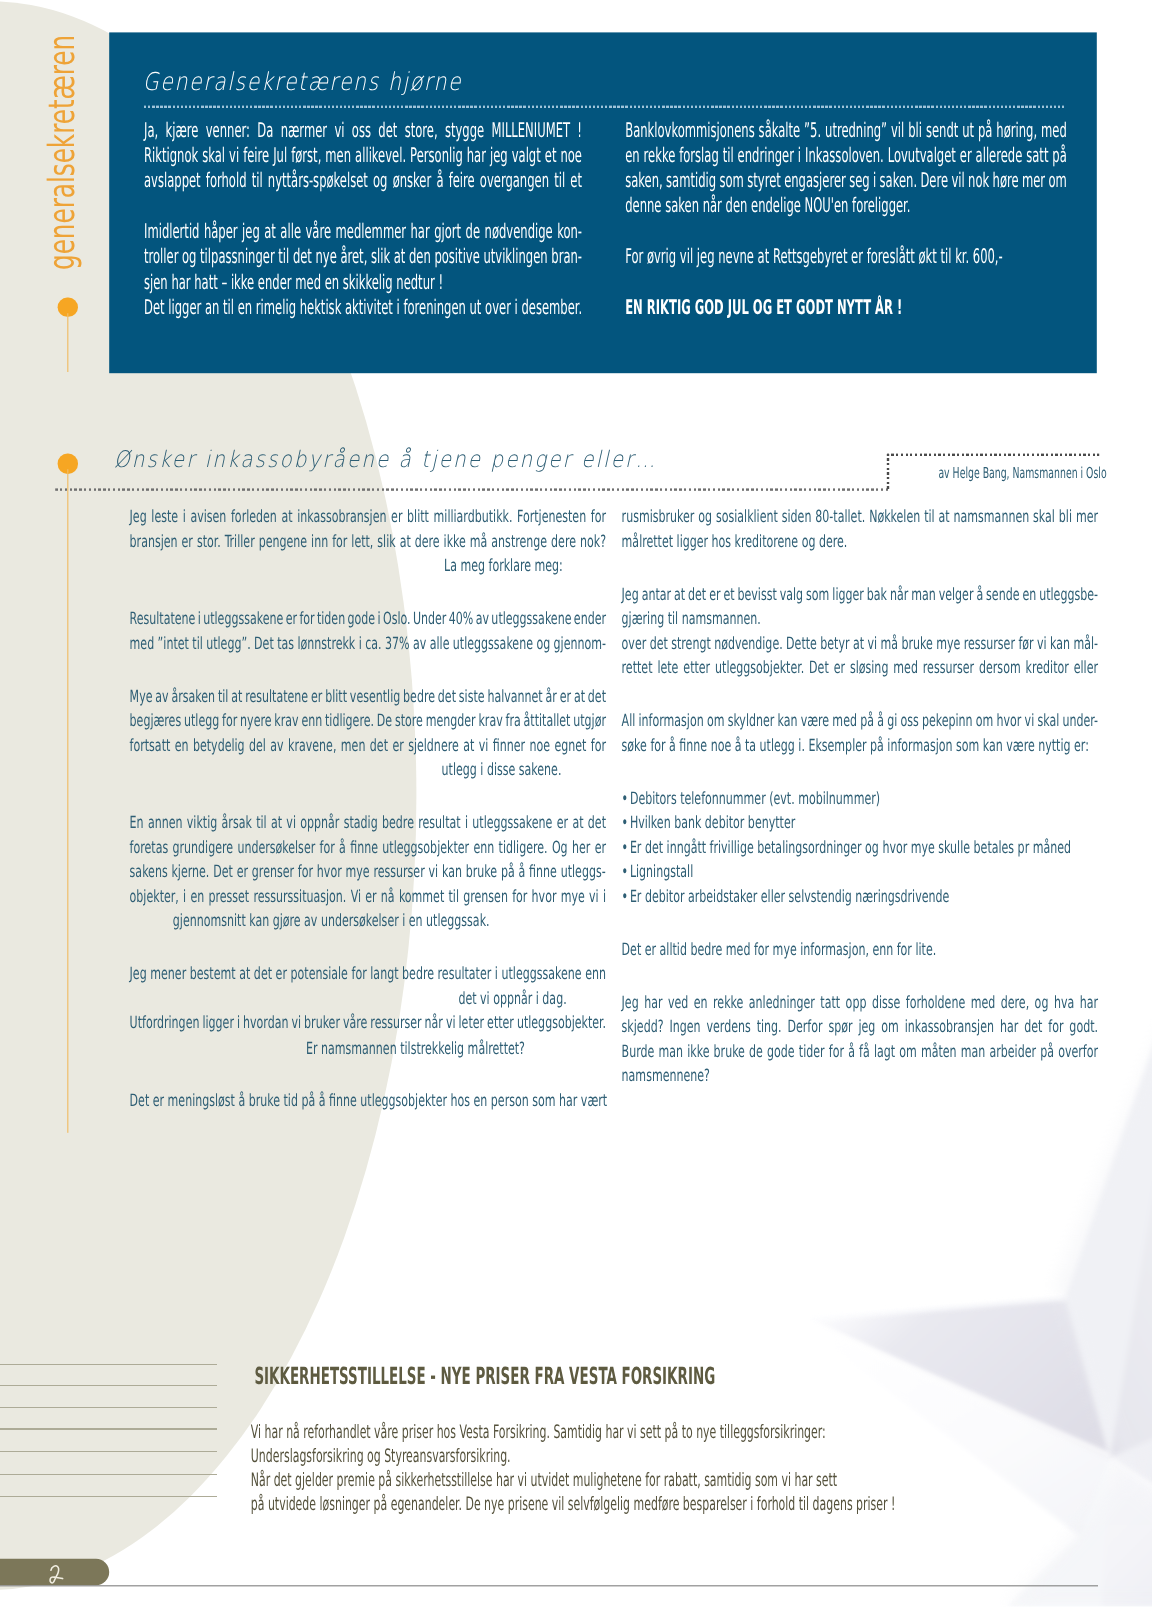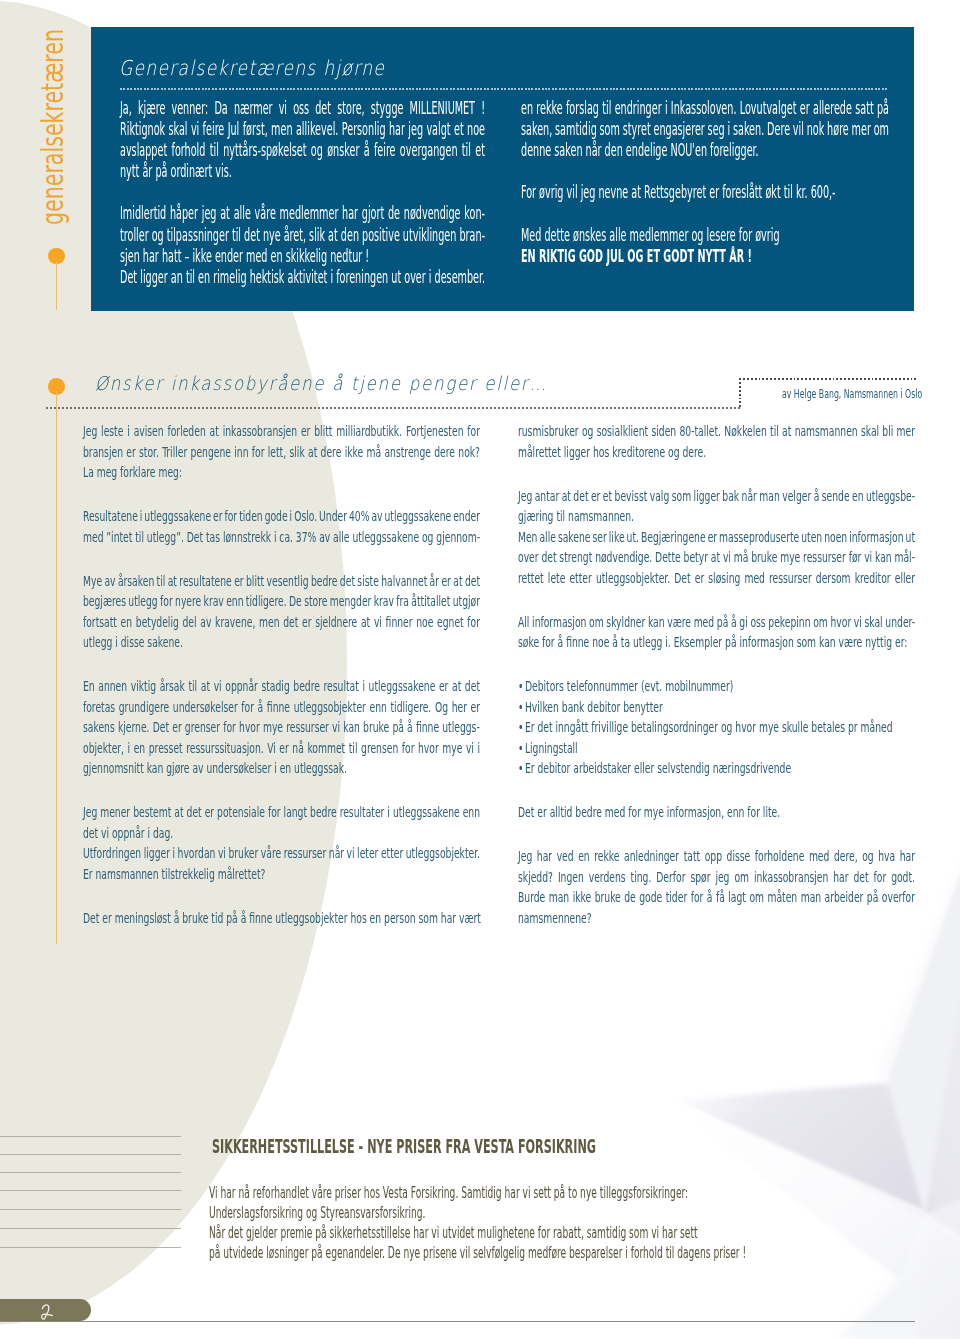--- a/index.html
+++ b/index.html
@@ -44,21 +44,21 @@
       background-image:repeating-linear-gradient(to right,#6f6f6f 0 2px,rgba(0,0,0,0) 2px 4px);}
   #byline-box{position:absolute;left:739px;top:378px;width:177px;height:30px;}
   #byline-box::before{content:"";position:absolute;left:0;top:0;width:177px;height:1.9px;
       background-image:repeating-linear-gradient(to right,#4a4a4a 0 1.9px,rgba(0,0,0,0) 1.9px 3.9px);}
   #byline-box::after{content:"";position:absolute;left:0;top:0;width:1.9px;height:30px;
       background-image:repeating-linear-gradient(to bottom,#4a4a4a 0 1.9px,rgba(0,0,0,0) 1.9px 3.9px);}
   #byline{position:absolute;left:782px;top:386px;color:#2E5E74;font-size:12.6px;white-space:nowrap;
       transform-origin:0 0;transform:scaleX(0.687);}
 
   .acol{position:absolute;color:#2E5E74;font-size:14px;line-height:20.5px;}
-  #acol-left{left:83px;top:421px;width:397px;}
+  #acol-left{left:108px;top:421px;width:397px;text-align:right;}
   #acol-right{left:518px;top:421px;width:397px;}
 
   
   #bottom-title{position:absolute;left:212px;top:1137px;color:#5E5B41;
       font-weight:bold;font-size:19.6px;white-space:nowrap;line-height:20px;
       transform-origin:0 0;transform:scaleX(0.6354);}
   #bottom-body{position:absolute;left:209px;top:1183px;width:536px;color:#55523C;
       font-size:15.5px;line-height:20.1px;}
 
   
@@ -168,35 +168,34 @@
   <div class="dot" style="left:48px;top:378px;width:16.5px;height:16.5px;"></div>
   <div class="vline" style="left:56px;top:391px;height:553px;"></div>
 
   <div id="feature">
     <div id="feature-title">Generalsekretærens hjørne</div>
     <div id="feature-dots"></div>
     <div class="fcol" id="fcol-left">
         <div class="ln"><span style="word-spacing: 4.781px; transform: scaleX(0.639);">Ja, kjære venner: Da nærmer vi oss det store, stygge MILLENIUMET !</span></div>
         <div class="ln"><span style="word-spacing: 0.452px; transform: scaleX(0.639);">Riktignok skal vi feire Jul først, men allikevel. Personlig har jeg valgt et noe</span></div>
         <div class="ln"><span style="word-spacing: 1.95px; transform: scaleX(0.639);">avslappet forhold til nyttårs-spøkelset og ønsker å feire overgangen til et</span></div>
-        <div class="ln"><span style="word-spacing: 0px; transform: scaleX(0.639);">nytt år på ordinært vis.</span></div>
         <div class="pgap"></div>
         <div class="ln"><span style="word-spacing: 1.044px; transform: scaleX(0.639);">Imidlertid håper jeg at alle våre medlemmer har gjort de nødvendige kon-</span></div>
         <div class="ln"><span style="word-spacing: -0.079px; transform: scaleX(0.639);">troller og tilpassninger til det nye året, slik at den positive utviklingen bran-</span></div>
         <div class="ln"><span style="word-spacing: 0px; transform: scaleX(0.639);">sjen har hatt – ikke ender med en skikkelig nedtur !</span></div>
         <div class="ln"><span style="word-spacing: 0px; transform: scaleX(0.639);">Det ligger an til en rimelig hektisk aktivitet i foreningen ut over i desember.</span></div>
       </div>
     <div class="fcol" id="fcol-right">
+        <div class="ln"><span style="word-spacing: 0.312px; transform: scaleX(0.639);">Banklovkommisjonens såkalte ”5. utredning” vil bli sendt ut på høring, med</span></div>
         <div class="ln"><span style="word-spacing: 0.318px; transform: scaleX(0.639);">en rekke forslag til endringer i Inkassoloven. Lovutvalget er allerede satt på</span></div>
         <div class="ln"><span style="word-spacing: -0.419px; transform: scaleX(0.639);">saken, samtidig som styret engasjerer seg i saken. Dere vil nok høre mer om</span></div>
         <div class="ln"><span style="word-spacing: 0px; transform: scaleX(0.639);">denne saken når den endelige NOU'en foreligger.</span></div>
         <div class="pgap"></div>
         <div class="ln"><span style="word-spacing: 0px; transform: scaleX(0.639);">For øvrig vil jeg nevne at  Rettsgebyret er foreslått økt til kr. 600,-</span></div>
         <div class="pgap"></div>
-        <div class="ln"><span style="word-spacing: 0px; transform: scaleX(0.639);">Med dette ønskes alle medlemmer og lesere for øvrig</span></div>
         <div class="ln"><span class="bold" style="word-spacing: 0px; transform: scaleX(0.639);">EN RIKTIG GOD JUL OG ET GODT NYTT ÅR !</span></div>
       </div>
   </div>
 
   <div id="article-title">Ønsker inkassobyråene å tjene penger eller…</div>
   <div id="article-dots"></div>
   <div id="byline-box"></div>
   <div id="byline">av Helge Bang, Namsmannen i Oslo</div>
 
   <div class="acol" id="acol-left">
@@ -224,21 +223,20 @@
       <div class="ln"><span style="word-spacing: 0px; transform: scaleX(0.731);">Er namsmannen tilstrekkelig målrettet?</span></div>
       <div class="pgap"></div>
       <div class="ln"><span style="word-spacing: 0px; transform: scaleX(0.731);">Det er meningsløst å bruke tid på å finne utleggsobjekter hos en person som har vært</span></div>
     </div>
   <div class="acol" id="acol-right">
       <div class="ln"><span style="word-spacing: 0.473px; transform: scaleX(0.731);">rusmisbruker og sosialklient siden 80-tallet. Nøkkelen til at namsmannen skal bli mer</span></div>
       <div class="ln"><span style="word-spacing: 0px; transform: scaleX(0.731);">målrettet ligger hos kreditorene og dere.</span></div>
       <div class="pgap"></div>
       <div class="ln"><span style="word-spacing: -0.632px; transform: scaleX(0.731);">Jeg antar at det er et bevisst valg som ligger bak når man velger å sende en utleggsbe-</span></div>
       <div class="ln"><span style="word-spacing: 0px; transform: scaleX(0.731);">gjæring til namsmannen.</span></div>
-      <div class="ln"><span style="word-spacing: -1.225px; transform: scaleX(0.731);">Men alle sakene ser like ut. Begjæringene er masseproduserte uten noen informasjon ut</span></div>
       <div class="ln"><span style="word-spacing: -0.095px; transform: scaleX(0.731);">over det strengt nødvendige. Dette betyr at vi må bruke mye ressurser før vi kan mål-</span></div>
       <div class="ln"><span style="word-spacing: 1.633px; transform: scaleX(0.731);">rettet lete etter utleggsobjekter. Det er sløsing med ressurser dersom kreditor eller</span></div>
       <div class="pgap"></div>
       <div class="ln"><span style="word-spacing: -0.333px; transform: scaleX(0.731);">All informasjon om skyldner kan være med på å gi oss pekepinn om hvor vi skal under-</span></div>
       <div class="ln"><span style="word-spacing: 0px; transform: scaleX(0.731);">søke for å finne noe å ta utlegg i. Eksempler på informasjon som kan være nyttig er:</span></div>
       <div class="pgap"></div>
       <div class="ln bullet"><span style="word-spacing: 0px; transform: scaleX(0.731);"><span style="margin-right: 2px;">•</span>Debitors telefonnummer (evt. mobilnummer)</span></div>
       <div class="ln bullet"><span style="word-spacing: 0px; transform: scaleX(0.731);"><span style="margin-right: 2px;">•</span>Hvilken bank debitor benytter</span></div>
       <div class="ln bullet"><span style="word-spacing: 0px; transform: scaleX(0.731);"><span style="margin-right: 2px;">•</span>Er det inngått frivillige betalingsordninger og hvor mye skulle betales pr måned</span></div>
       <div class="ln bullet"><span style="word-spacing: 0px; transform: scaleX(0.731);"><span style="margin-right: 2px;">•</span>Ligningstall</span></div>

